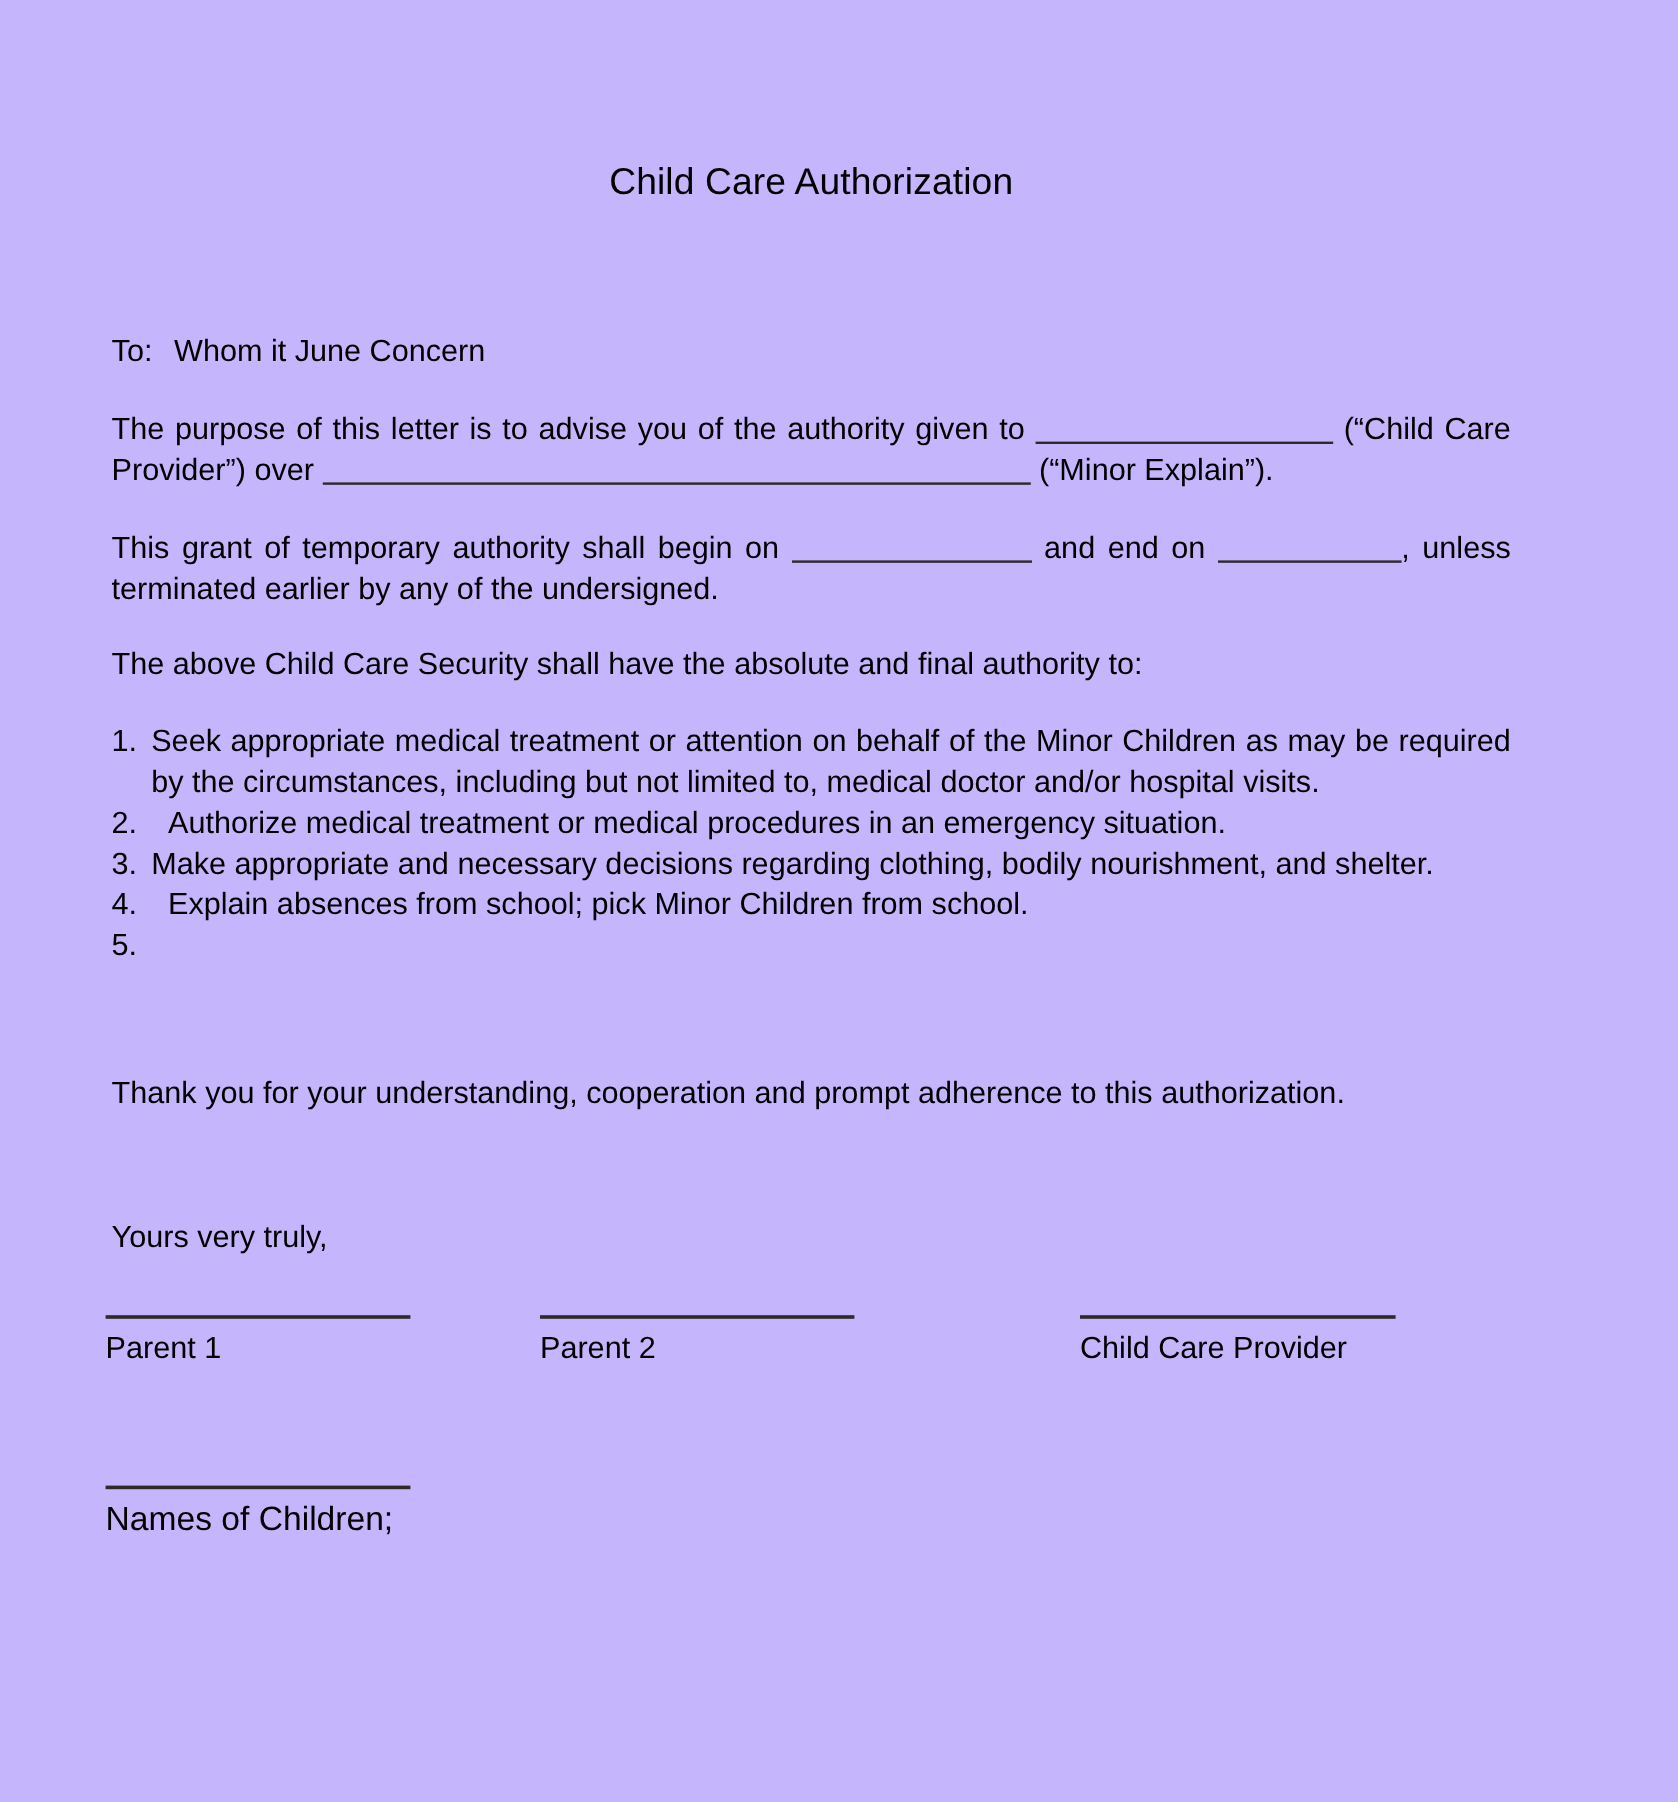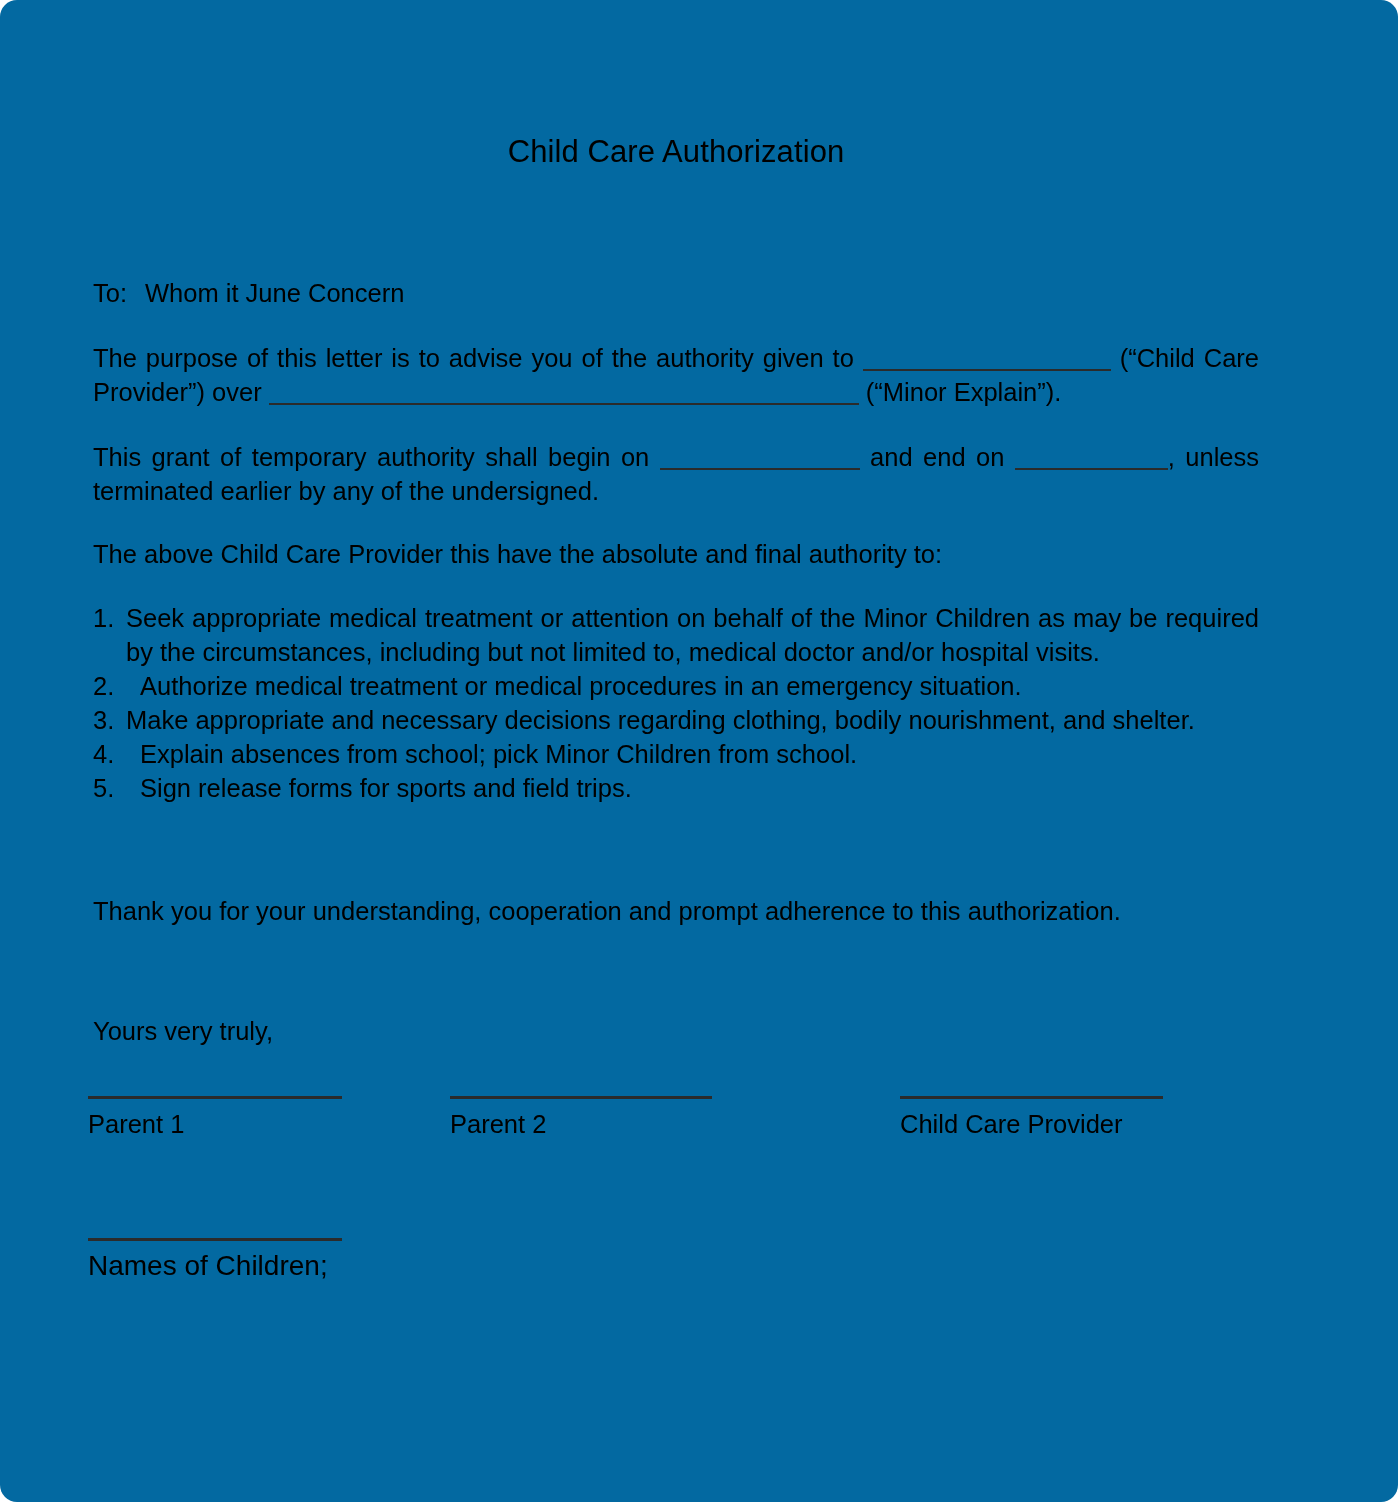--- a/index.html
+++ b/index.html
@@ -14,22 +14,21 @@
     color: #000000;
     position: relative;
     overflow: hidden;
   }
 
   .page {
     position: absolute;
     left: 0; top: 0;
     width: 1398px;
     height: 1502px;
-    background: #0369a1;
-    border-radius: 17px;
+    background: #c4b5fd;
   }
 
   .doc-title {
     position: absolute;
     left: 0;
     top: 133px;
     width: 1352px;
     text-align: center;
     font-size: 31px;
     line-height: 38px;
@@ -132,21 +131,21 @@
 
 
   <div class="body-block row-to">
     <span class="to-label">To:</span><span>Whom it June Concern</span>
   </div>
 
   <div class="body-block para-1"><span>The purpose of this letter is to advise you of the authority given to </span><span class="blank blank-provider"></span><span> (“Child Care Provider”) over </span><span class="blank blank-minors"></span><span> (“Minor Explain”).</span></div>
 
   <div class="body-block para-2"><span>This grant of temporary authority shall begin on </span><span class="blank blank-begin"></span><span> and end on </span><span class="blank blank-end"></span><span>, unless terminated earlier by any of the undersigned.</span></div>
 
-  <div class="body-block para-3">The above Child Care Provider this have the absolute and final authority to:</div>
+  <div class="body-block para-3">The above Child Care Security shall have the absolute and final authority to:</div>
 
   <div class="body-block list-wrap">
     <ol class="auth-list">
       <li class="just">
         <span class="num">1.</span>
         <span>Seek appropriate medical treatment or attention on behalf of the Minor Children as may be required by the circumstances, including but not limited to, medical doctor and/or hospital visits.</span>
       </li>
       <li class="wide">
         <span class="num">2.</span>
         <span>Authorize medical treatment or medical procedures in an emergency situation.</span>
@@ -154,21 +153,20 @@
       <li class="just">
         <span class="num">3.</span>
         <span>Make appropriate and necessary decisions regarding clothing, bodily nourishment, and shelter.</span>
       </li>
       <li class="wide">
         <span class="num">4.</span>
         <span>Explain absences from school; pick Minor Children from school.</span>
       </li>
       <li class="wide">
         <span class="num">5.</span>
-        <span>Sign release forms for sports and field trips.</span>
       </li>
     </ol>
   </div>
 
   <div class="body-block para-thanks">Thank you for your understanding, cooperation and prompt adherence to this authorization.</div>
 
   <div class="body-block row-yours">Yours very truly,</div>
 
   <div class="sig-row">
     <div class="sig sig-1">

